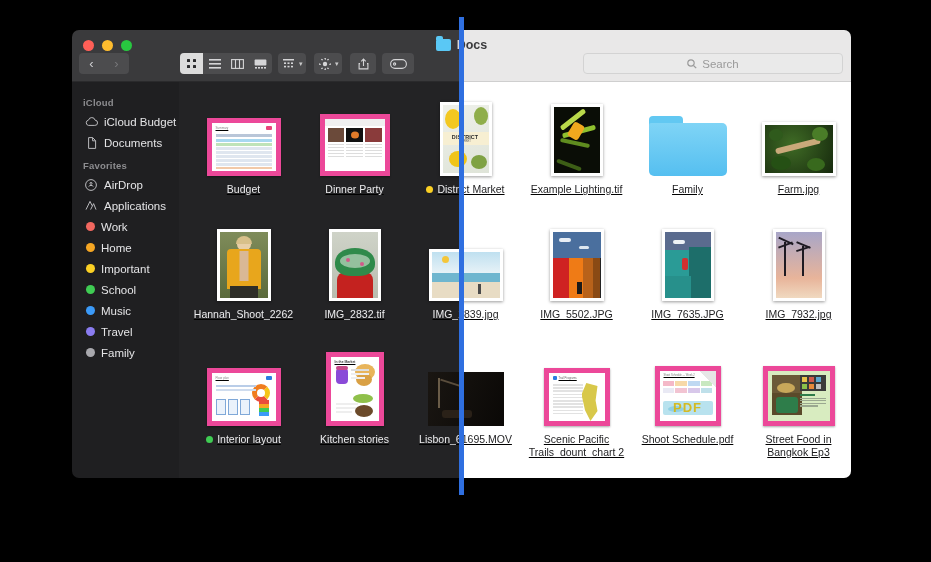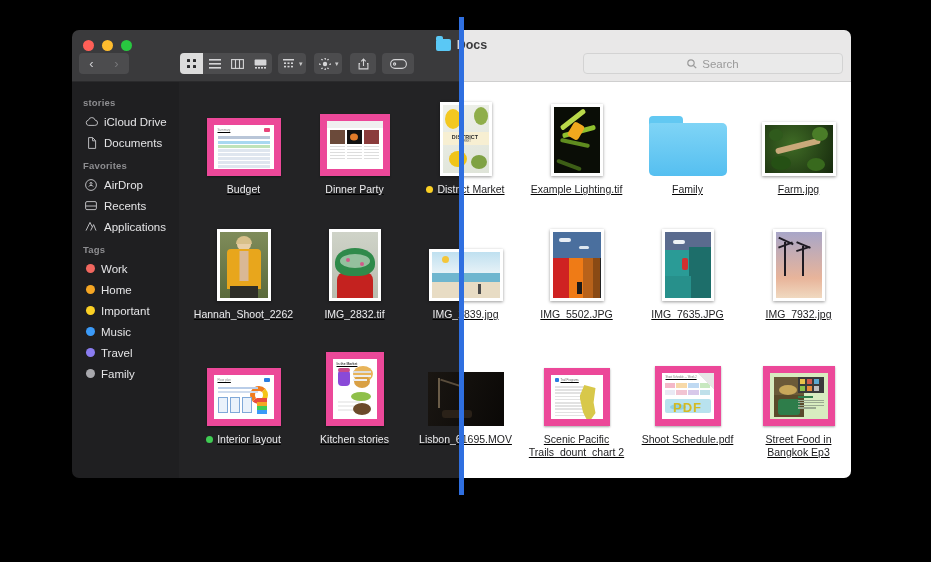--- a/index.html
+++ b/index.html
@@ -136,21 +136,21 @@
   .label {
     margin-top: 7px; font-size: 10.5px; text-align: center; line-height: 12.5px;
     max-width: 104px; display: flex; align-items: flex-start; justify-content: center; gap: 4px;
   }
   .dark  .label { color: #ececee; }
   .light .label { color: #1d1d1f; }
   .lbl-dot { width: 7px; height: 7px; border-radius: 50%; margin-top: 3px; flex: none; }
 
   
   .doc {
-    background: #fff; border: 7px solid #ec4899; overflow: hidden; position: relative;
+    background: #fff; border: 5px solid #ec4899; overflow: hidden; position: relative;
     box-shadow: 0 1px 2px rgba(0,0,0,.35);
   }
   .photo { overflow: hidden; position: relative; background:#222;
            border: 3px solid #fff; box-shadow: 0 1px 3px rgba(0,0,0,.4); }
 
   .t-budget   { width: 74px; height: 58px; }
   .t-dinner   { width: 70px; height: 62px; }
   .t-district { width: 52px; height: 74px; }
   .t-example  { width: 52px; height: 72px; }
   .t-farm     { width: 74px; height: 54px; }
@@ -317,28 +317,28 @@
         <svg width="10" height="10" viewBox="0 0 10 10">
             <g fill="none" stroke="#9a9a9a" stroke-width="1.2">
               <circle cx="4" cy="4" r="3.2"></circle>
               <line x1="6.5" y1="6.5" x2="9.2" y2="9.2"></line>
             </g>
           </svg>
         <span class="search-ph">Search</span>
       </div>
 
       <div class="sidebar">
-        <div class="sb-head">stories</div>
+        <div class="sb-head">iCloud</div>
         <div class="sb-item">
           <span class="sb-ico">
             <svg width="13" height="9" viewBox="0 0 13 9">
                 <path d="M3.4 8.4h6.4a2.6 2.6 0 0 0 .3-5.2A3.4 3.4 0 0 0 3.5 3.1a2.7 2.7 0 0 0-.1 5.3z" fill="none" stroke="currentColor" stroke-width="1"></path>
               </svg>
           </span>
-          <span>iCloud Drive</span>
+          <span>iCloud Budget</span>
         </div>
         <div class="sb-item">
           <span class="sb-ico">
             <svg width="11" height="12" viewBox="0 0 11 12">
                 <g fill="none" stroke="currentColor" stroke-width="1">
                   <path d="M2.6.6h4l3 3v7.8h-7z"></path>
                   <path d="M6.6.6v3.2h2.9"></path>
                 </g>
               </svg>
           </span>
@@ -355,52 +355,44 @@
                   <circle cx="6" cy="4.4" r="1"></circle>
                 </g>
               </svg>
           </span>
           <span>AirDrop</span>
         </div>
         <div class="sb-item">
           <span class="sb-ico">
             <svg width="12" height="11" viewBox="0 0 12 11">
                 <g fill="none" stroke="currentColor" stroke-width="1">
-                  <rect x=".6" y="1.6" width="10.8" height="8" rx="1.4"></rect>
-                  <line x1=".6" y1="6" x2="11.4" y2="6"></line>
-                </g>
-              </svg>
-          </span>
-          <span>Recents</span>
-        </div>
-        <div class="sb-item">
-          <span class="sb-ico">
-            <svg width="12" height="11" viewBox="0 0 12 11">
-                <g fill="none" stroke="currentColor" stroke-width="1">
                   <path d="M1 9.6L5 1.4l2.2 4.4"></path>
                   <path d="M5.6 9.6L8.6 3.6l2.4 6"></path>
                 </g>
               </svg>
           </span>
           <span>Applications</span>
         </div>
 
 
-        <div class="sb-head">Tags</div>
         <div class="sb-item">
           <span class="tag-dot" style="background:#f1675f"></span>
           <span>Work</span>
         </div>
         <div class="sb-item">
           <span class="tag-dot" style="background:#f5a623"></span>
           <span>Home</span>
         </div>
         <div class="sb-item">
           <span class="tag-dot" style="background:#fbd024"></span>
           <span>Important</span>
+        </div>
+        <div class="sb-item">
+          <span class="tag-dot" style="background:#3fcc53"></span>
+          <span>School</span>
         </div>
         <div class="sb-item">
           <span class="tag-dot" style="background:#3b9af8"></span>
           <span>Music</span>
         </div>
         <div class="sb-item">
           <span class="tag-dot" style="background:#8a7cf0"></span>
           <span>Travel</span>
         </div>
         <div class="sb-item">

